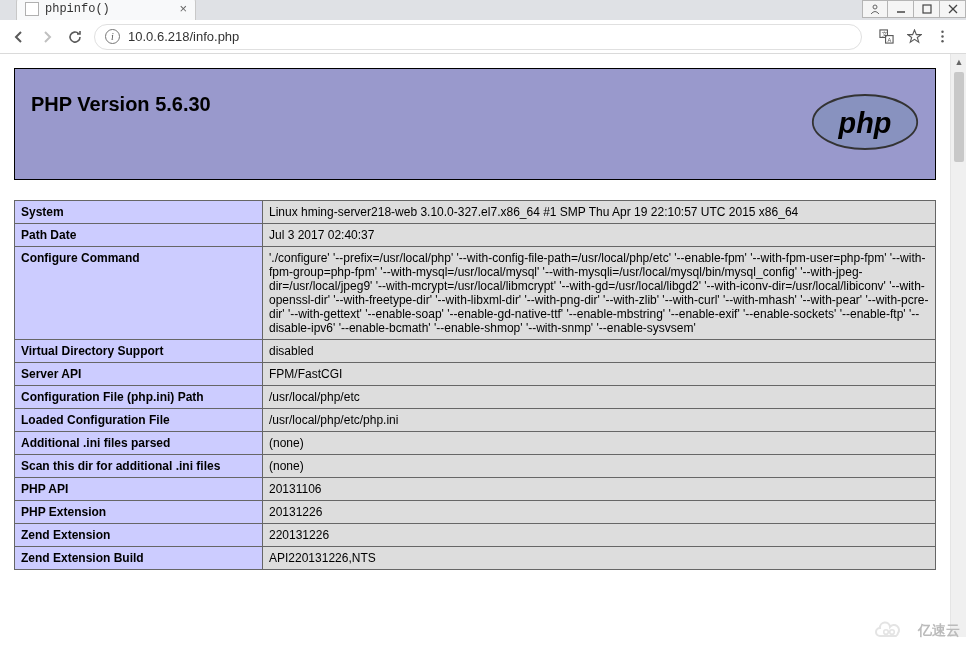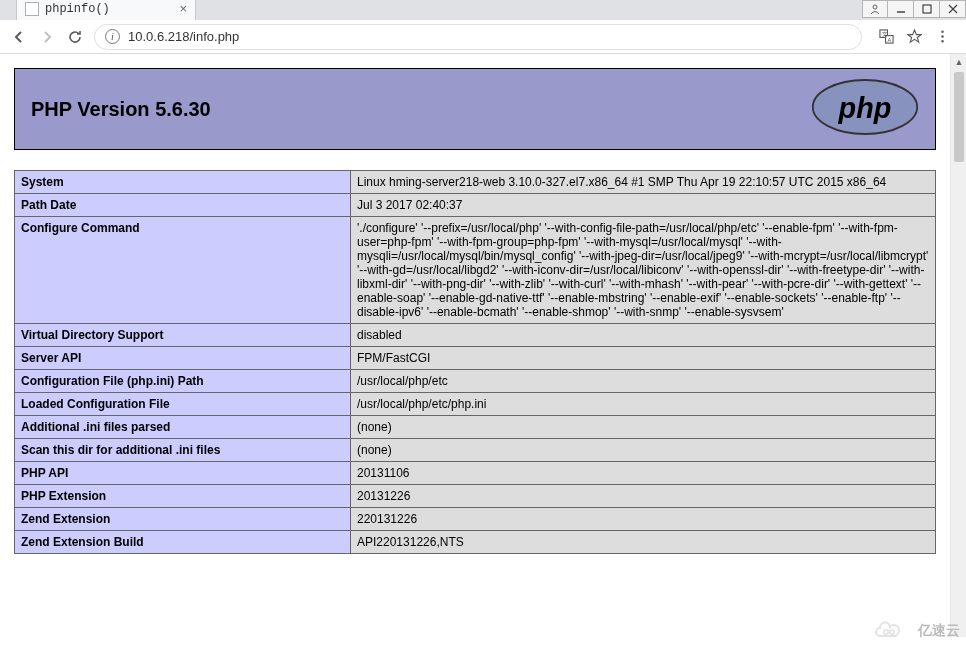--- a/index.html
+++ b/index.html
@@ -31,31 +31,31 @@
   .ricon { width: 16px; height: 16px; color: #5a5a5a; display:flex; align-items:center; justify-content:center;}
 
   
   .viewport { height: calc(647px - 30px - 34px); overflow: auto; position: relative; }
   .page { padding: 14px; }
 
   
   .php-header {
     background: #9999cc;
     border: 1px solid #000;
-    padding: 9px 16px;
+    padding: 24px 16px;
     margin-bottom: 20px;
-    display: flex; align-items: center; justify-content: space-between;
+    display: flex; align-items: flex-start; justify-content: space-between;
   }
   .php-header h1 { margin: 0; font-family: Arial, sans-serif; font-size: 20px; font-weight: bold; color: #000; }
   .php-logo { width: 108px; height: 58px; }
 
   
   table.info { border-collapse: collapse; width: 100%; font-size: 12px; }
   table.info td { border: 1px solid #666; padding: 4px 6px; vertical-align: top; }
-  td.e { background: #ccccff; font-weight: bold; width: 336px; }
+  td.e { background: #ccccff; font-weight: bold; width: 248px; }
   td.v { background: #dddddd; font-family: Arial, sans-serif; word-break: break-word; }
 
   
   .scrollbar-v { position: absolute; top: 0; right: 0; width: 16px; height: 100%; background: #f0f0f0; border-left: 1px solid #e5e5e5; }
   .sb-btn { width: 16px; height: 16px; background: #f0f0f0; display: flex; align-items:center; justify-content:center; font-size:9px; color:#666;}
   .sb-thumb { width: 10px; margin-left: 3px; background: #c8c8c8; border-radius: 2px; height: 90px; margin-top: 2px;}
 
   
   .watermark { position: absolute; right: 6px; bottom: 6px; display:flex; align-items:center; gap:16px; font-size: 14px; color: #bbb; font-weight: bold; }
   .watermark svg { opacity: .4; }

